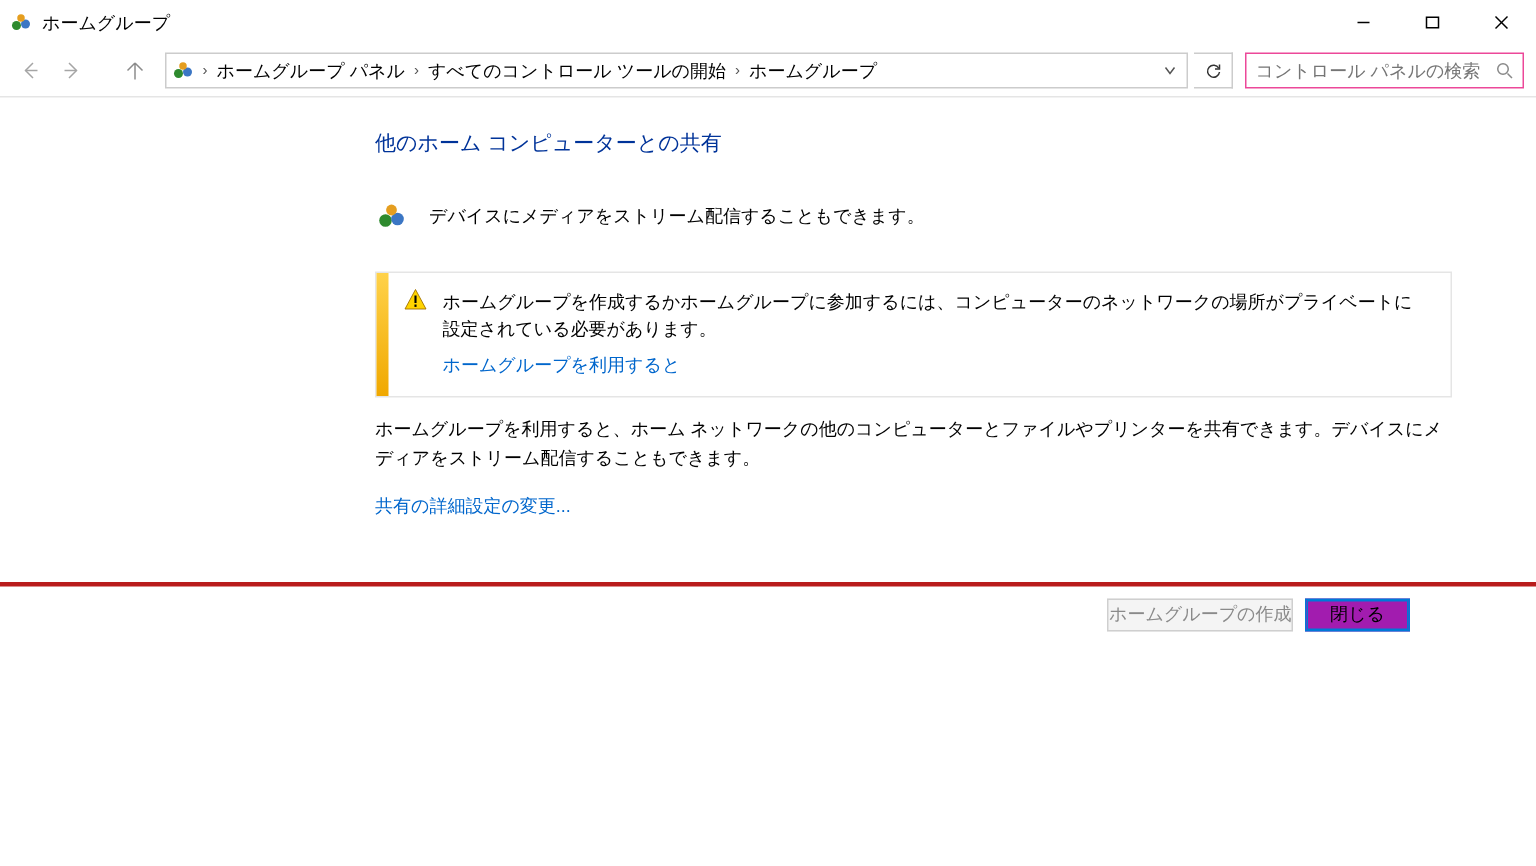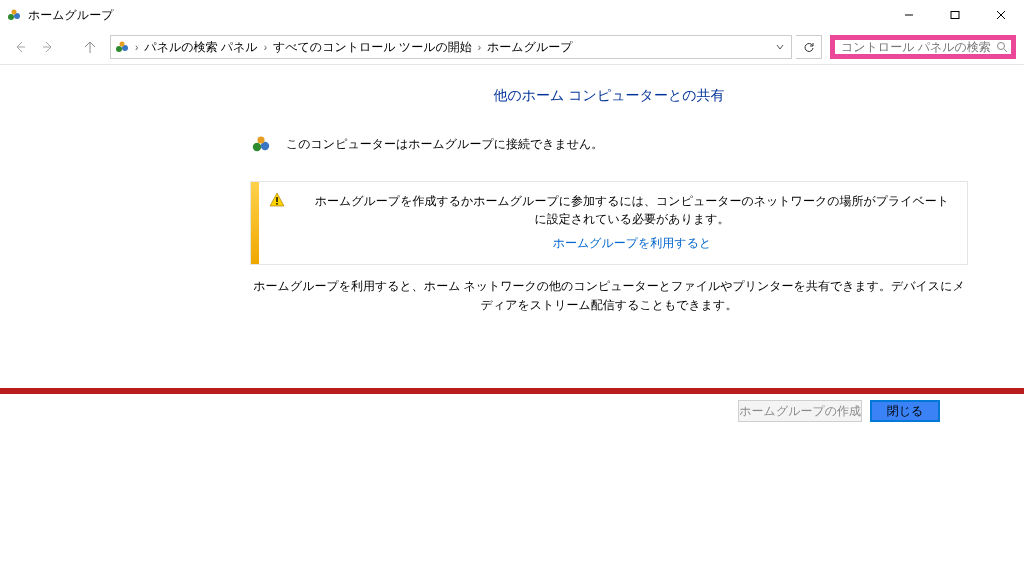--- a/index.html
+++ b/index.html
@@ -18,49 +18,49 @@
     .nav-arrow { width: 24px; height: 24px; display:flex; align-items:center; justify-content:center; opacity: .35; }
     .nav-up { width: 24px; height: 24px; display:flex; align-items:center; justify-content:center; opacity: .45; }
 
     .address-wrap { flex: 1; display: flex; align-items: center; height: 24px; border: 1px solid #ccc; margin-left: 4px; }
     .addr-icon { width: 22px; display:flex; align-items:center; justify-content:center; }
     .crumb { padding: 0 4px; font-size: 12px; white-space: nowrap; }
     .sep { font-size: 10px; color: #555; padding: 0 2px; }
     .addr-chevron { margin-left:auto; padding: 0 6px; display:flex; align-items:center; border-left: 1px solid transparent;}
     .refresh { width: 26px; height:24px; border:1px solid #ccc; border-left:none; display:flex; align-items:center; justify-content:center; }
 
-    .search { width: 186px; height: 24px; border: 5px solid #ec4899; margin-left: 4px; display:flex; align-items:center; padding: 0 6px; }
+    .search { width: 186px; height: 24px; border: 1px solid #ec4899; margin-left: 4px; display:flex; align-items:center; padding: 0 6px; }
     .search input { flex:1; border:none; outline:none; font-size:12px; color:#777; }
     .search-ico { display:flex; align-items:center; }
 
     .divider-line { border-top: 1px solid #e5e5e5; }
 
     
-    .content { padding: 22px 56px 0 250px; text-align: center; }
+    .content { padding: 22px 56px 0 250px; }
     .heading { color: #003399; font-size: 14px; font-weight: 400; margin-bottom: 28px; }
 
     .status-row { display:flex; align-items:center; gap: 14px; margin-bottom: 26px; }
     .status-row .hg-icon { width:22px; height:22px; display:flex; align-items:center; }
     .status-row .txt { font-size: 12px; }
 
     .warning-box { border: 1px solid #e5e5e5; display:flex; padding: 0; margin-bottom: 12px; }
     .warning-box .stripe { width: 10px; background: linear-gradient(#ffd24a,#f0a800); }
-    .warning-box .body { padding: 10px 14px 12px 10px; display:flex; gap:26px; }
+    .warning-box .body { padding: 10px 14px 12px 10px; display:flex; gap:10px; }
     .warning-box .warn-ico { width:16px; height:16px; display:flex; align-items:center; justify-content:center; }
     .warning-box .warn-txt { font-size:12px; line-height:1.5; }
     .warning-box .link { color:#0066cc; margin-top:6px; }
 
     .para { font-size: 12px; line-height: 1.6; margin-bottom: 14px; font-family: Liberation Serif, serif; }
     .link-row { color:#0066cc; font-size:12px; margin-bottom: 10px; }
 
     
-    .bottombar { position:absolute; left:0; right:0; top:388px; border-top:6px solid #b91c1c; height:40px; display:flex; align-items:center; justify-content:flex-end; padding-right: 84px; gap:8px; }
+    .bottombar { position:absolute; left:0; right:0; top:388px; border-top:3px solid #b91c1c; height:40px; display:flex; align-items:center; justify-content:flex-end; padding-right: 84px; gap:8px; }
     .btn { height:22px; min-width:108px; display:flex; align-items:center; justify-content:center; font-size:12px; background:#e1e1e1; border:1px solid #adadad; }
     .btn.disabled { color:#8a8a8a; background:#f4f4f4; border-color:#cfcfcf; }
-    .btn.primary { border:1px solid #0078d7; box-shadow: inset 0 0 0 1px #0078d7; min-width:70px; background:#3b82f6; }
+    .btn.primary { border:1px solid #0078d7; box-shadow: inset 0 0 0 1px #0078d7; min-width:70px; background:#a21caf; }
 
     
     svg.ico10 { width:10px; height:10px; }
     svg.ico12 { width:12px; height:12px; }
     svg.ico16 { width:16px; height:16px; }
   </style>
 </head>
 <body>
 
 <div class="titlebar">
@@ -114,21 +114,21 @@
 
   <div class="address-wrap">
     <span class="addr-icon">
       <svg class="ico16" viewBox="0 0 16 16">
           <circle cx="5" cy="10" r="3" fill="#2e8a2e"></circle>
           <circle cx="11" cy="9" r="3" fill="#3b76c4"></circle>
           <circle cx="8" cy="5" r="2.5" fill="#e59e1f"></circle>
         </svg>
     </span>
     <span class="sep">›</span>
-    <span class="crumb">パネルの検索 パネル</span>
+    <span class="crumb">ホームグループ パネル</span>
     <span class="sep">›</span>
     <span class="crumb">すべてのコントロール ツールの開始</span>
     <span class="sep">›</span>
     <span class="crumb">ホームグループ</span>
     <span class="addr-chevron">
         <svg class="ico10" viewBox="0 0 10 10">
           <path d="M2 3 L5 7 L8 3" fill="none" stroke="#555"></path>
         </svg>
       </span>
   </div>
@@ -155,21 +155,21 @@
   <h1 class="heading">他のホーム コンピューターとの共有</h1>
 
   <div class="status-row">
     <span class="hg-icon">
       <svg width="22" height="22" viewBox="0 0 22 22">
           <circle cx="7" cy="14" r="4.2" fill="#2e8a2e"></circle>
           <circle cx="15" cy="13" r="4.2" fill="#3b76c4"></circle>
           <circle cx="11" cy="7" r="3.6" fill="#e59e1f"></circle>
         </svg>
     </span>
-    <span class="txt">このコンピューターはホームグループに接続できません。</span>
+    <span class="txt">デバイスにメディアをストリーム配信することもできます。</span>
   </div>
 
   <div class="warning-box">
     <div class="stripe"></div>
     <div class="body">
       <span class="warn-ico">
         <svg class="ico16" viewBox="0 0 16 16">
             <path d="M8 1 L15 14 L1 14 Z" fill="#ffd400" stroke="#a07000" stroke-width="0.6"></path>
             <rect x="7.3" y="5" width="1.4" height="5" fill="#000"></rect>
             <rect x="7.3" y="11" width="1.4" height="1.6" fill="#000"></rect>
@@ -177,18 +177,19 @@
       </span>
       <div class="warn-txt">
         <div>ホームグループを作成するかホームグループに参加するには、コンピューターのネットワークの場所がプライベートに設定されている必要があります。</div>
         <div class="link">ホームグループを利用すると</div>
       </div>
     </div>
   </div>
 
   <div class="para">ホームグループを利用すると、ホーム ネットワークの他のコンピューターとファイルやプリンターを共有できます。デバイスにメディアをストリーム配信することもできます。</div>
 
+  <div class="link-row">共有の詳細設定の変更...</div>
 </div>
 
 <div class="bottombar">
   <div class="btn disabled">ホームグループの作成</div>
   <div class="btn primary">閉じる</div>
 </div>
 
 </body></html>

